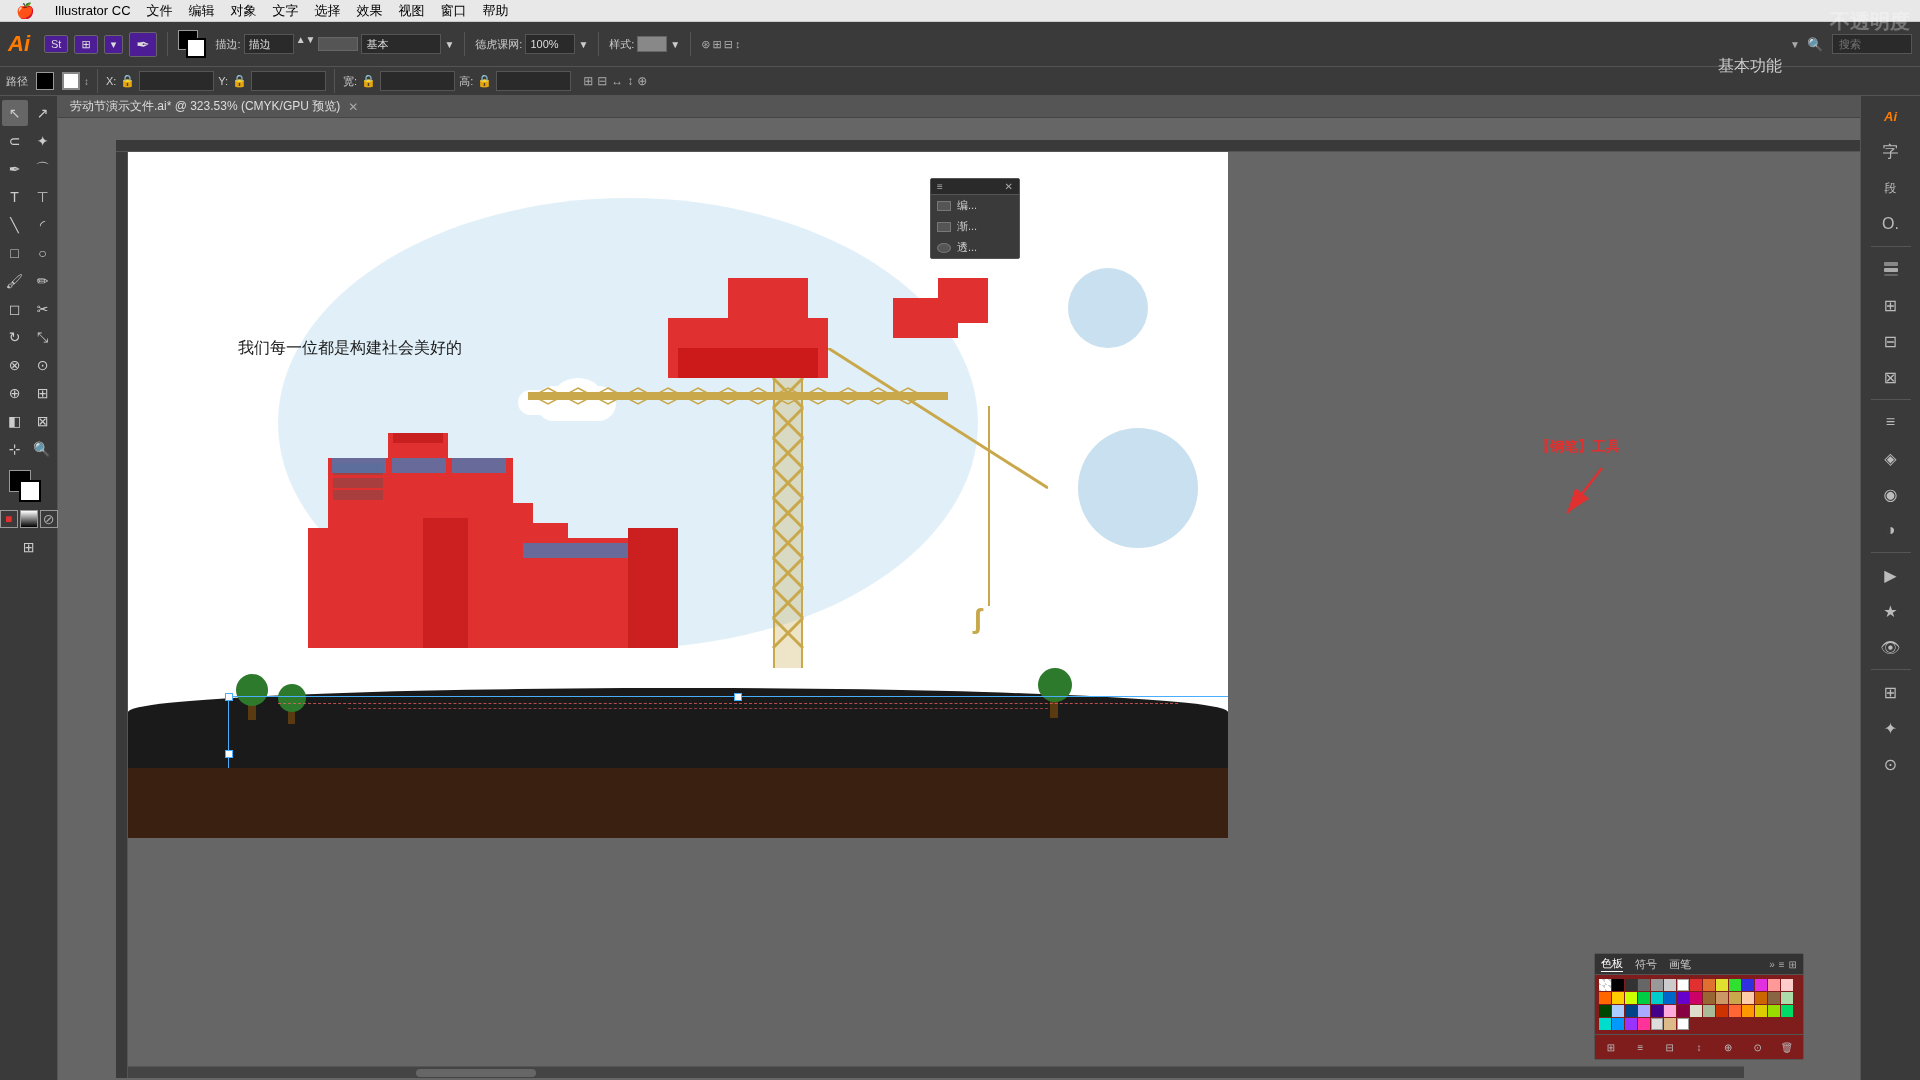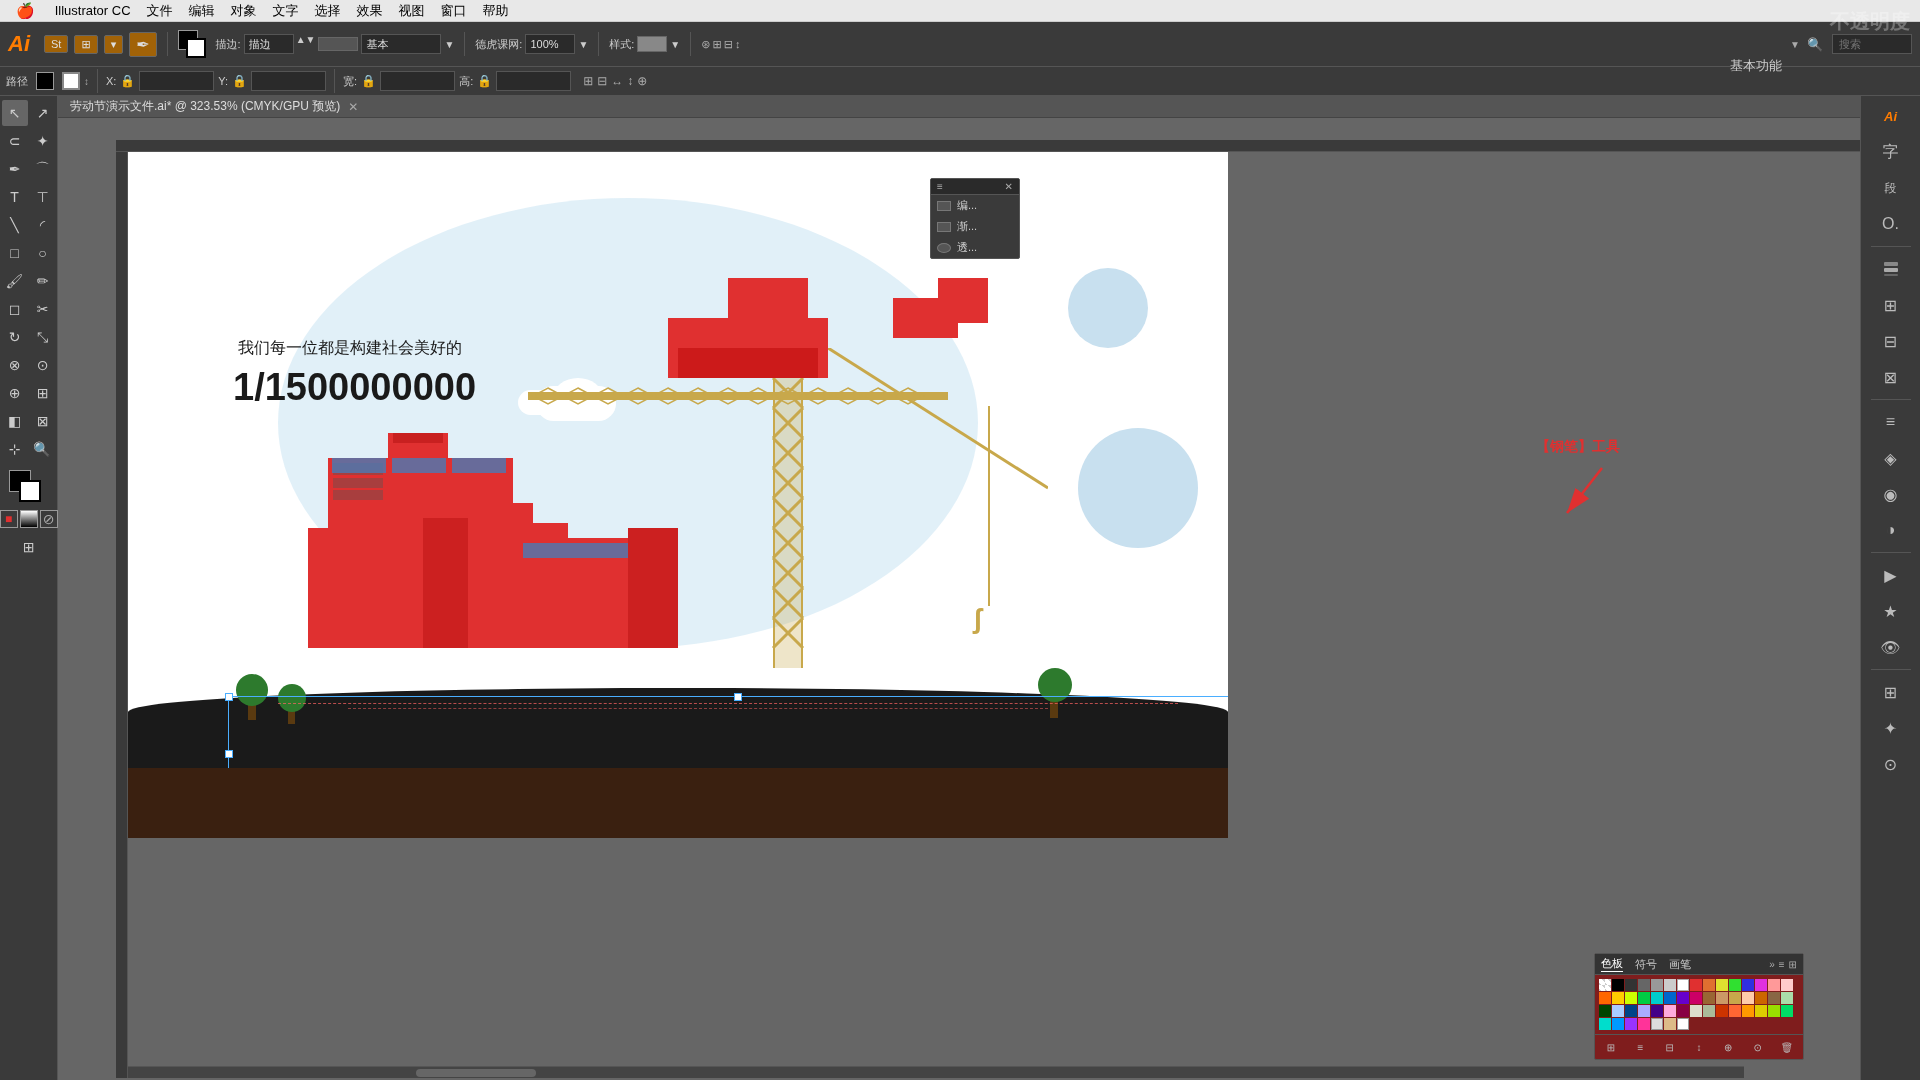--- a/index.html
+++ b/index.html
@@ -14,21 +14,21 @@
     .menu-item { padding: 0 8px; cursor: pointer; }
     .apple-logo { font-size: 15px; margin-right: 4px; }
 
     
     #ai-toolbar {
       width: 1920px; height: 44px; background: #3a3a3a;
       display: flex; align-items: center; padding: 0 8px; gap: 6px;
     }
     .ai-logo { color: #ff7c00; font-size: 22px; font-weight: bold; font-style: italic; margin-right: 8px; }
     .toolbar-btn { 
-      background: #a16207; border: 1px solid #666; color: #ddd; 
+      background: #4c1d95; border: 1px solid #666; color: #ddd; 
       font-size: 11px; padding: 2px 6px; cursor: pointer; border-radius: 2px;
     }
     .toolbar-sep { width: 1px; height: 24px; background: #555; margin: 0 4px; }
 
     
     #props-bar {
       width: 1920px; height: 30px; background: #3a3a3a;
       display: flex; align-items: center; padding: 0 6px; gap: 4px;
       border-top: 1px solid #555; border-bottom: 1px solid #555;
     }
@@ -251,21 +251,21 @@
 
   <div class="toolbar-sep"></div>
   <div style="display:flex;align-items:center;gap:2px;">
     <span style="color:#aaa;font-size:11px;">⊛</span>
     <span style="color:#aaa;font-size:11px;">⊞</span>
     <span style="color:#aaa;font-size:11px;">⊟</span>
     <span style="color:#aaa;font-size:11px;">↕</span>
   </div>
 
   <div style="margin-left:auto;display:flex;align-items:center;gap:8px;">
-    <span style="color:#ccc;font-size:13px;margin-top:44px;">基本功能</span>
+    <span style="color:#ccc;font-size:16px;margin-top:44px;">基本功能</span>
     <span style="color:#aaa;font-size:10px;">▼</span>
     <span style="color:#aaa;font-size:13px;">🔍</span>
     <input style="background: rgb(42, 42, 42); border: 1px solid rgb(85, 85, 85); color: rgb(204, 204, 204); font-size: 11px; padding: 1px 6px; width: 80px; height: 20px;" placeholder="搜索">
   </div>
   <div id="watermark">不透明度</div>
 </div>
 
 <div id="props-bar">
   <span style="color:#ccc;font-size:11px;">路径</span>
   <div style="width:18px;height:18px;background:black;border:1px solid #999;margin:0 4px;"></div>
@@ -386,21 +386,20 @@
         <div style="position:absolute;top:50px;left:150px;width:700px;height:450px;background:#d4eaf5;border-radius:50%;opacity:0.7;"></div>
         <div style="position:absolute;top:280px;right:30px;width:120px;height:120px;background:#c8e0ef;border-radius:50%;"></div>
         <div style="position:absolute;top:120px;right:80px;width:80px;height:80px;background:#c8e0ef;border-radius:50%;"></div>
 
         <div style="position:absolute;top:238px;left:408px;width:80px;height:35px;background:white;border-radius:20px;"></div>
         <div style="position:absolute;top:230px;left:425px;width:50px;height:40px;background:white;border-radius:50%;"></div>
         <div style="position:absolute;top:242px;left:390px;width:40px;height:25px;background:white;border-radius:15px;"></div>
 
 
         <div class="art-text-cn" style="top:190px;left:110px;">我们每一位都是构建社会美好的</div>
-        <div class="art-text-big" style="top:218px;left:105px;">1/1500000000</div>
 
         <div style="position:absolute;left:200px;top:310px;width:60px;height:180px;background:#e03030;">
           <div style="position:absolute;top:5px;left:5px;width:50px;height:12px;background:#555;opacity:0.4;"></div>
           <div style="position:absolute;top:20px;left:5px;width:50px;height:10px;background:#555;opacity:0.4;"></div>
           <div style="position:absolute;top:32px;left:5px;width:50px;height:10px;background:#555;opacity:0.4;"></div>
         </div>
 
         <div style="position:absolute;left:260px;top:285px;width:60px;height:205px;background:#e03030;">
           <div style="position:absolute;top:0;left:5px;width:50px;height:10px;background:#c82020;"></div>
         </div>

